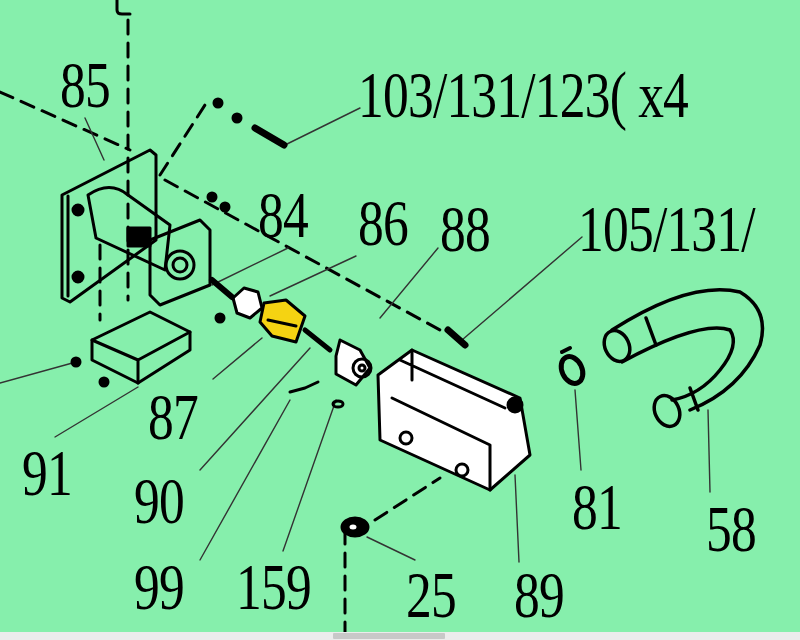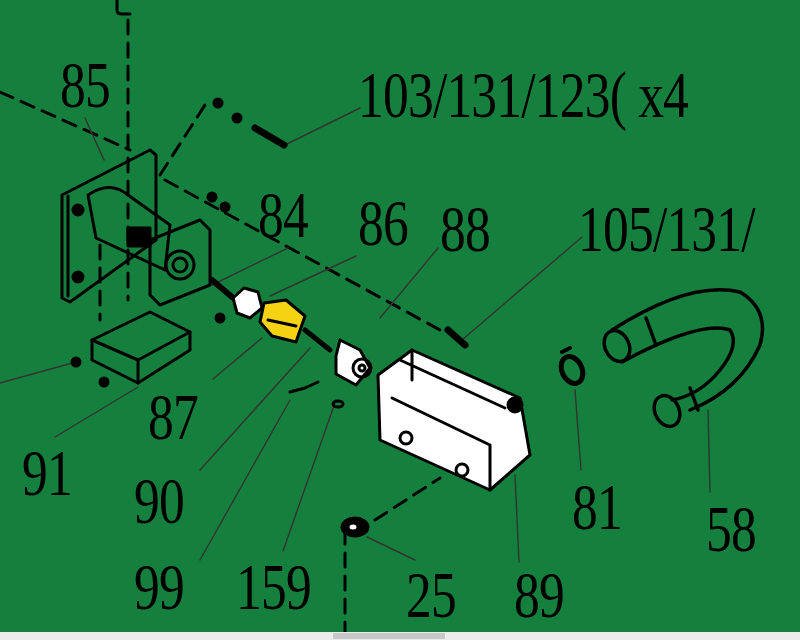--- a/index.html
+++ b/index.html
@@ -1,17 +1,17 @@
 <!DOCTYPE html>
 <html><head>
 <meta charset="utf-8">
 <style>
   html, body { margin:0; padding:0; background:#ffffff; }
   body { width:800px; height:640px; overflow:hidden; position:relative; font-family:"Liberation Serif", serif; }
-  #viewport { position:absolute; left:0; top:0; width:800px; height:632px; overflow:hidden; background:#15803d; }
+  #viewport { position:absolute; left:0; top:0; width:800px; height:632px; overflow:hidden; background:#86efac; }
   svg.art { position:absolute; left:0; top:0; }
   .lbl { position:absolute; font-family:"Liberation Serif", serif; color:#000; line-height:1; white-space:nowrap;
          transform:scaleX(0.78); transform-origin:left top; letter-spacing:-1px; }
   .big { font-size:66px; }
   #hscroll { position:absolute; left:0; top:632px; width:800px; height:8px; background:#ececec; }
   #hthumb { position:absolute; top:1px; height:6px; background:#c8c8c8; border-radius:1px; }
 </style>
 </head>
 <body>
 

